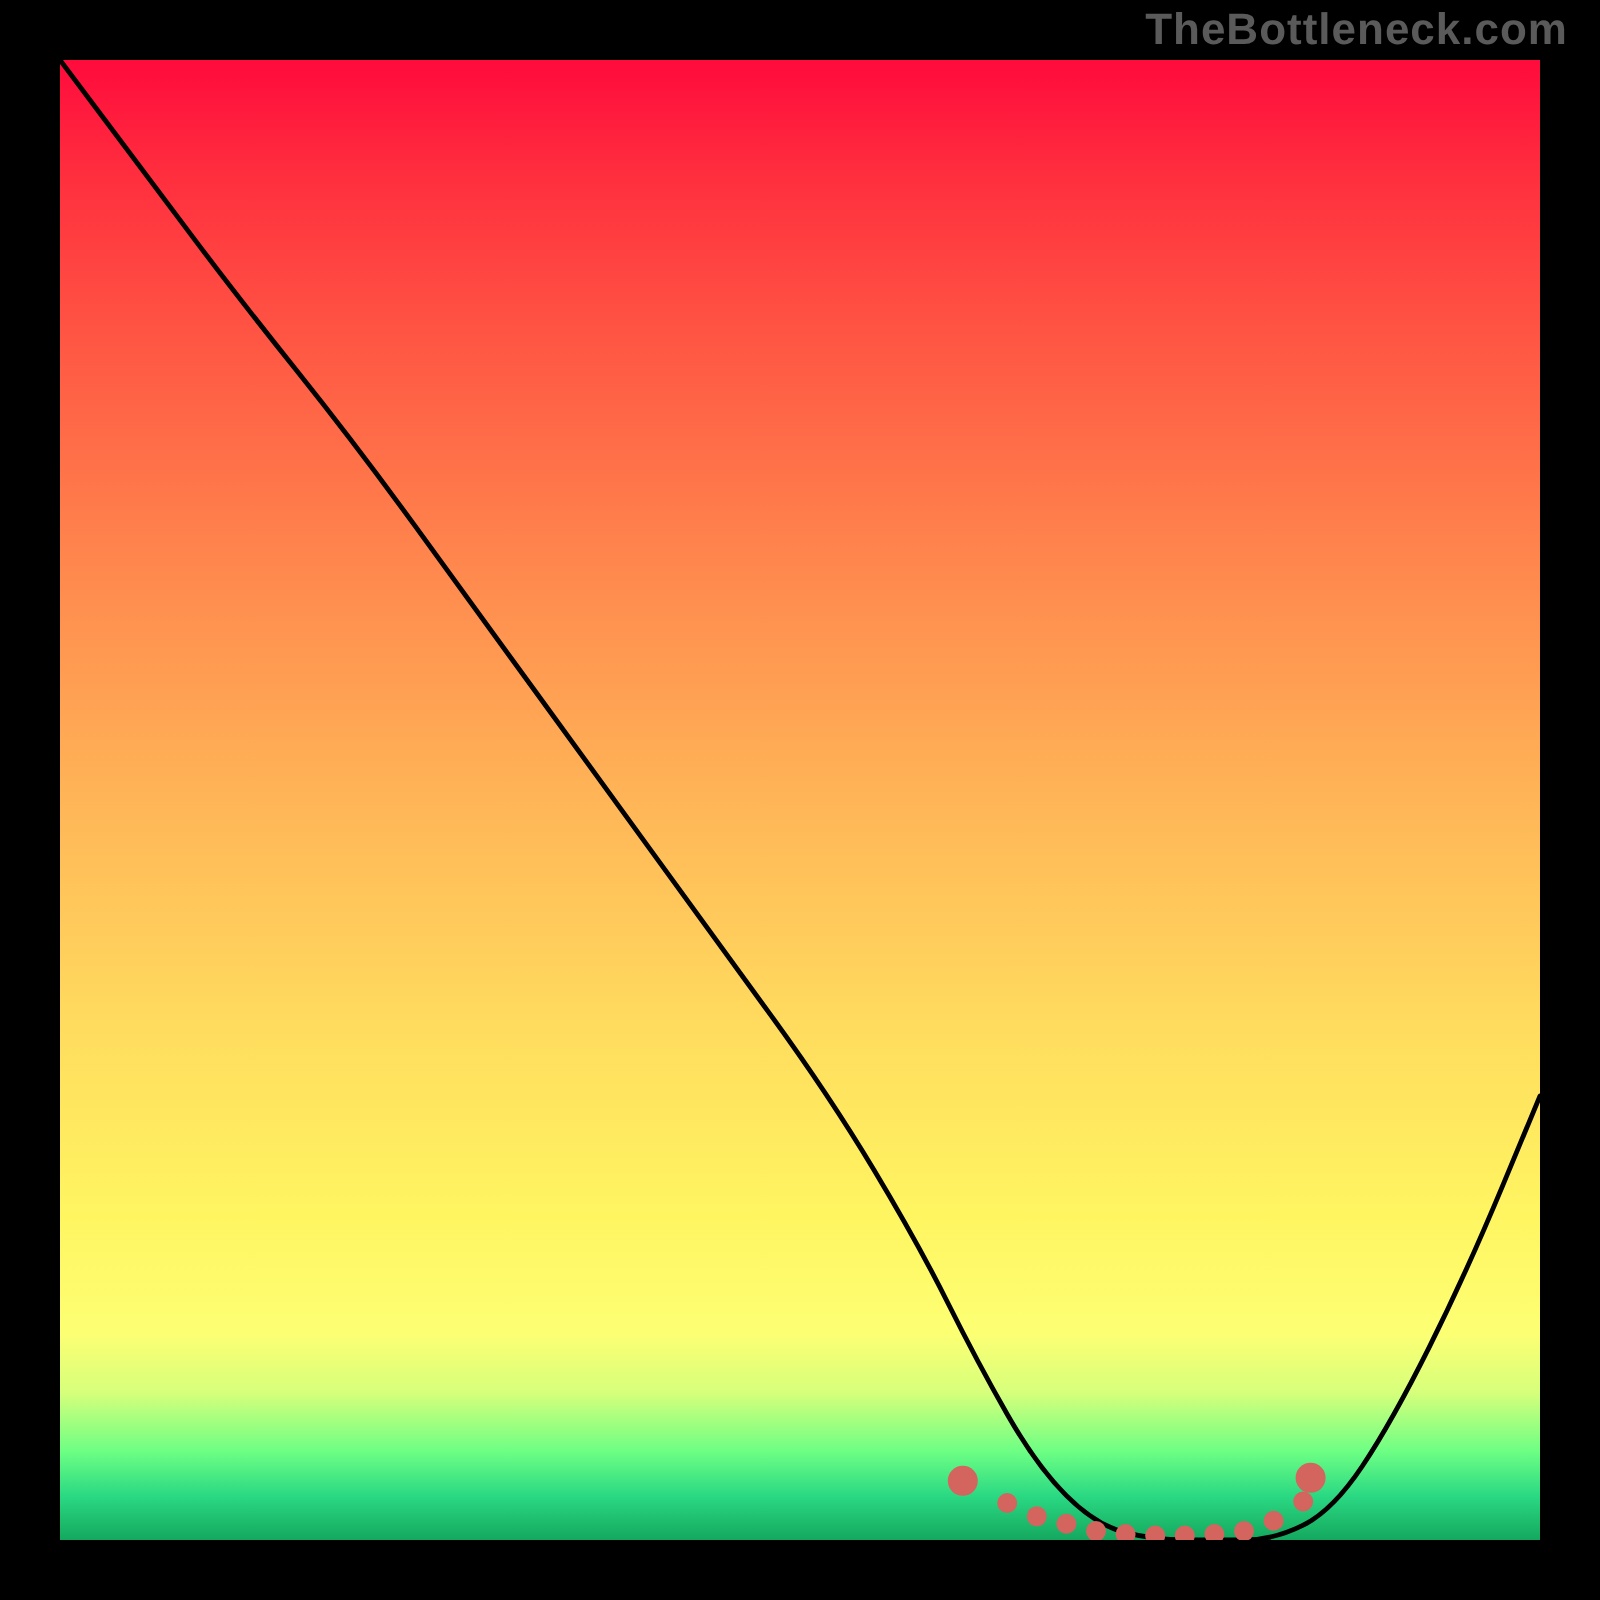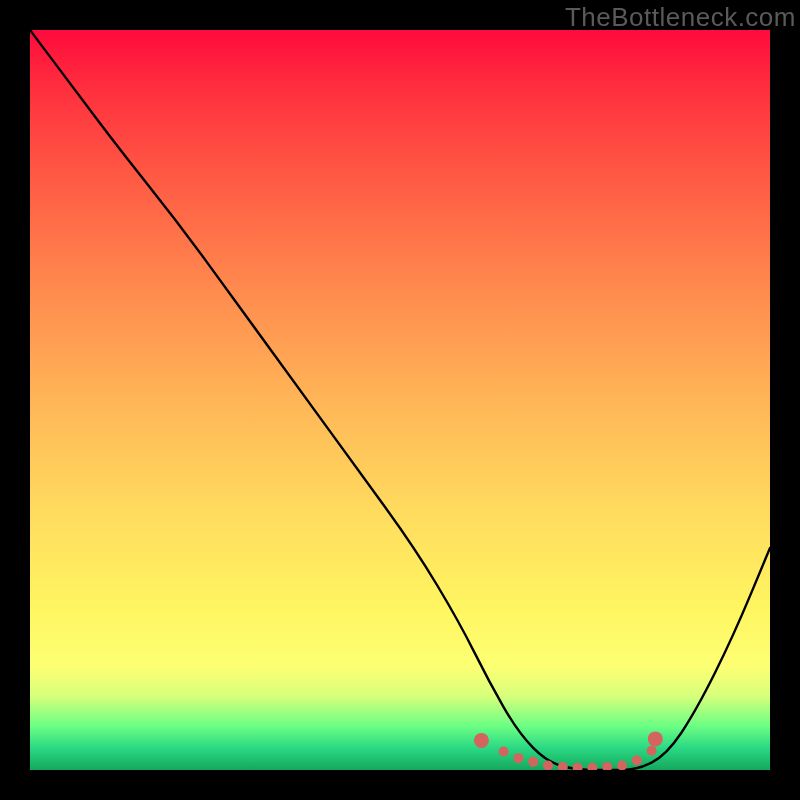--- a/index.html
+++ b/index.html
@@ -12,24 +12,24 @@
     font-family: Arial, Helvetica, sans-serif;
   }
   .container {
     position: relative;
     width: 800px;
     height: 800px;
   }
   .watermark {
     position: absolute;
     top: 2px;
-    right: 4px;
+    right: 16px;
     color: #5a5a5a;
-    font-size: 26px;
-    font-weight: 400;
+    font-size: 22px;
+    font-weight: 700;
     letter-spacing: 0.5px;
     z-index: 40;
   }
   .plot-area {
     position: absolute;
     left: 30px;
     top: 30px;
     width: 740px;
     height: 740px;
     overflow: hidden;

